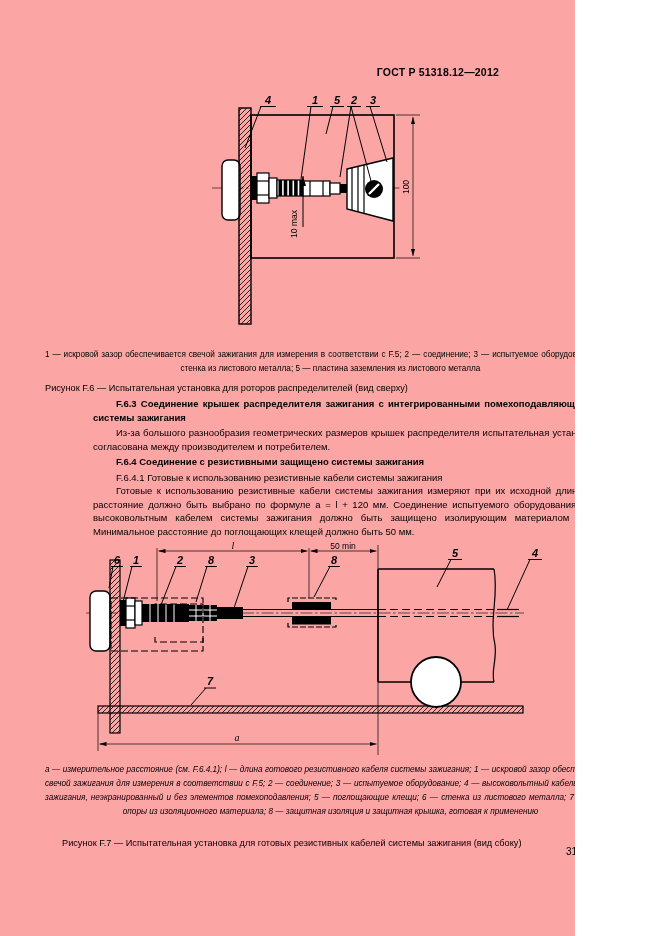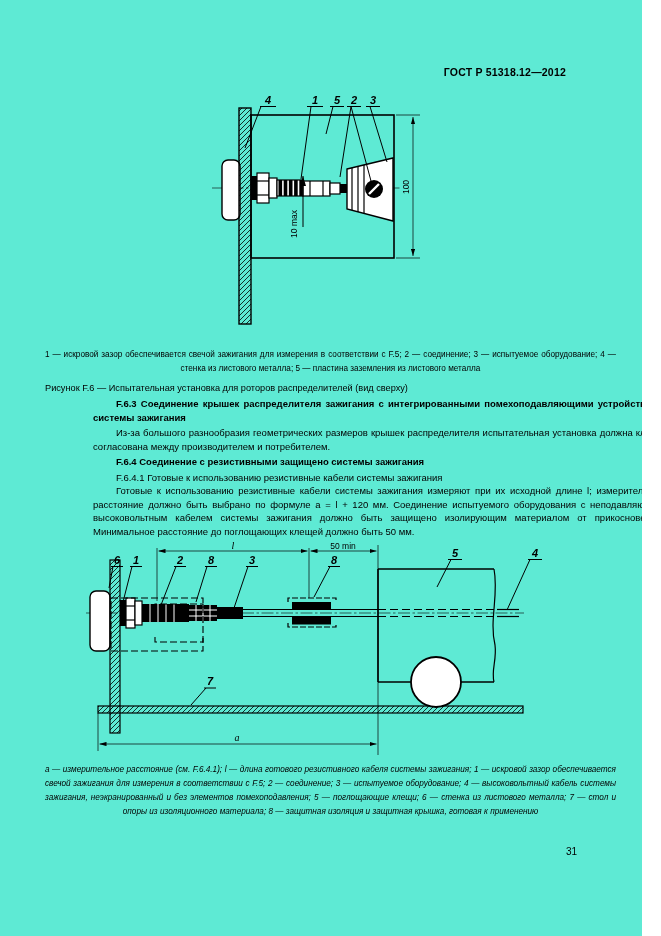--- a/index.html
+++ b/index.html
@@ -1,18 +1,18 @@
 <!DOCTYPE html>
 <html><head>
 <meta charset="utf-8">
 <style>
   html,body{margin:0;padding:0;}
   body{width:661px;height:936px;background:#fff;position:relative;
        font-family:"Liberation Sans",sans-serif;color:#000;}
-  .page{position:absolute;left:0;top:0;width:642px;height:936px;background:#5eead4;overflow:hidden;}
+  .page{position:absolute;left:0;top:0;width:551px;height:936px;background:#fca5a5;overflow:hidden;padding-left:24px;}
 
   .running-header{position:absolute;top:66px;right:76px;font-size:10.5px;font-weight:bold;letter-spacing:.2px;}
   .page-number{position:absolute;top:846px;left:566px;font-size:10px;}
 
   .fig6-wrap{position:absolute;left:200px;top:88px;width:240px;height:248px;}
   .fig7-wrap{position:absolute;left:85px;top:540px;width:540px;height:218px;}
 
   .legend{position:absolute;left:45px;width:571px;font-size:8.2px;line-height:14px;
           text-align:justify;text-align-last:center;}
   .fig6-legend{top:340px;}
@@ -276,16 +276,17 @@
     </g>
     <g>
       <text class="lbl" x="210" y="685" text-anchor="middle">7</text>
       <line x1="204" y1="688" x2="216" y2="688" class="ldr"></line>
       <line x1="206" y1="688" x2="191" y2="705" class="ldr"></line>
     </g>
   </svg>
   </div>
 
   <p class="legend fig7-legend">a — измерительное расстояние (см. F.6.4.1); l — длина готового резистивного кабеля системы зажигания; 1 — искровой зазор обеспечивается свечой зажигания для измерения в соответствии с F.5; 2 — соединение; 3 — испытуемое оборудование; 4 — высоковольтный кабель системы зажигания, неэкранированный и без элементов помехоподавления; 5 — поглощающие клещи; 6 — стенка из листового металла; 7 — стол и опоры из изоляционного материала; 8 — защитная изоляция и защитная крышка, готовая к применению</p>
+  <p class="fig-caption fig7-caption">Рисунок F.7 — Испытательная установка для готовых резистивных кабелей системы зажигания (вид сбоку)</p>
 
   <div class="page-number">31</div>
 
 </div>
 
 </body></html>

